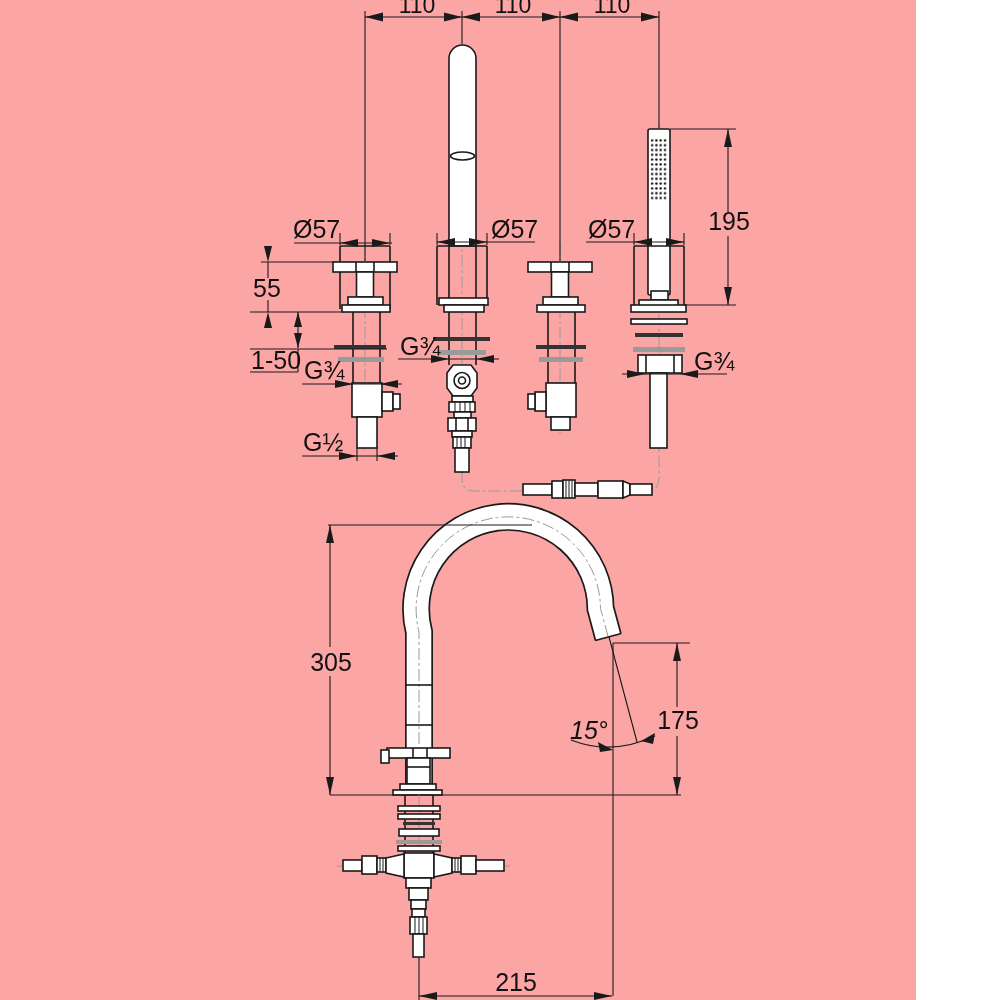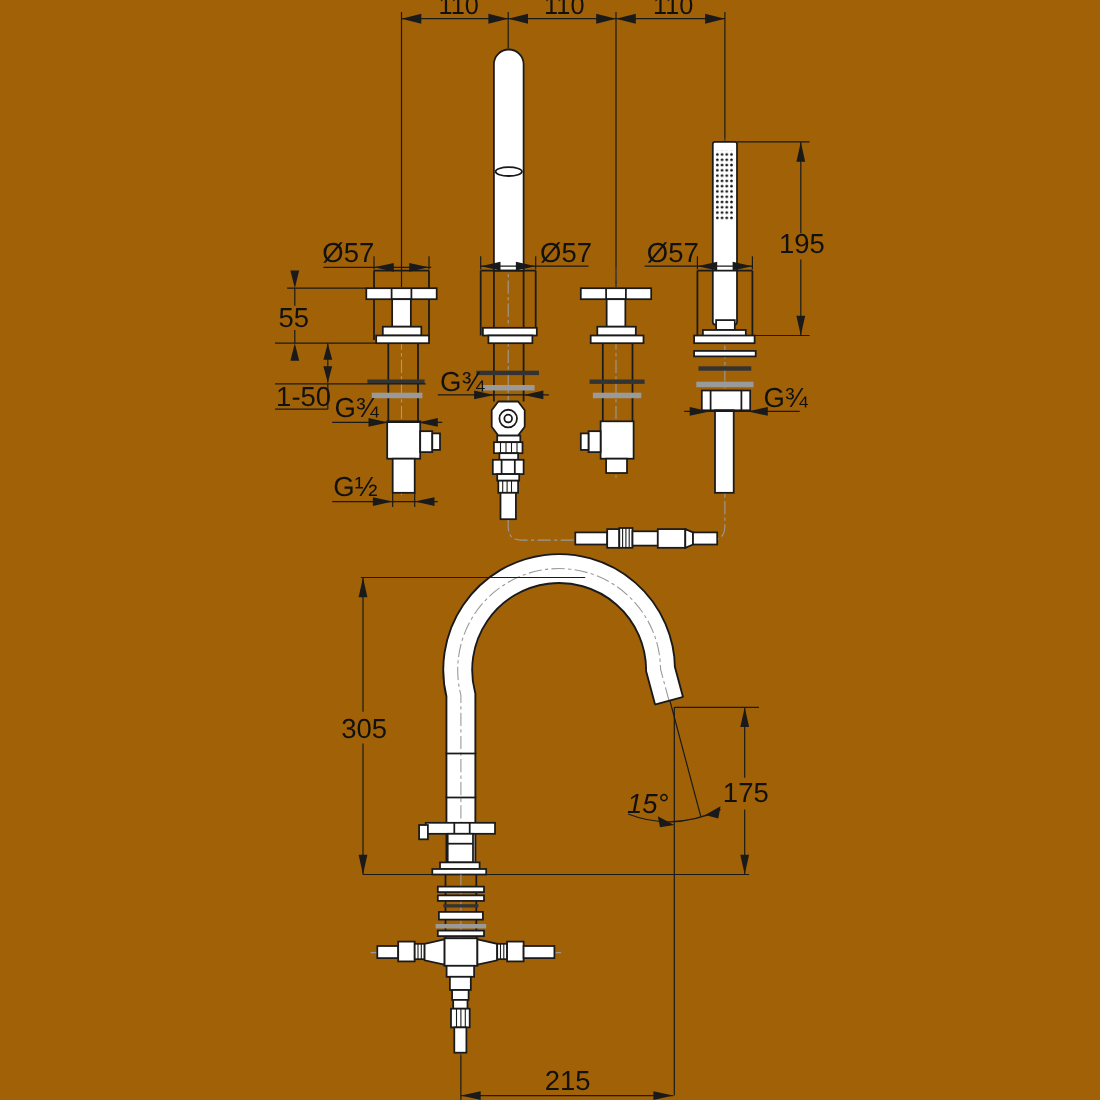--- a/index.html
+++ b/index.html
@@ -1,16 +1,16 @@
 <!DOCTYPE html>
 <html><head>
 <meta charset="utf-8">
 <style>
   html,body{margin:0;padding:0;background:#fff;}
-  #stage{width:1000px;height:1000px;background:#a16207;position:relative;font-family:"Liberation Sans",sans-serif;}
+  #stage{width:916px;height:1000px;background:#fca5a5;position:relative;font-family:"Liberation Sans",sans-serif;}
   svg{display:block;}
   .ln{stroke:#1a1a1a;stroke-width:1.6;fill:none;stroke-linecap:butt;}
   .part{stroke:#1a1a1a;stroke-width:1.6;fill:#ffffff;}
   .darkplate{fill:#333333;stroke:none;}
   .grayplate{fill:#9a9a9a;stroke:none;}
   .dim{stroke:#1a1a1a;stroke-width:1.1;fill:none;}
   .arr{fill:#1a1a1a;stroke:none;}
   .cl{stroke:#9a9a9a;stroke-width:1;fill:none;stroke-dasharray:12 3 3 3;}
   .hatch{stroke:#1a1a1a;stroke-width:1;fill:none;}
   .dtxt{font-family:"Liberation Sans",sans-serif;font-size:25px;fill:#111;}

